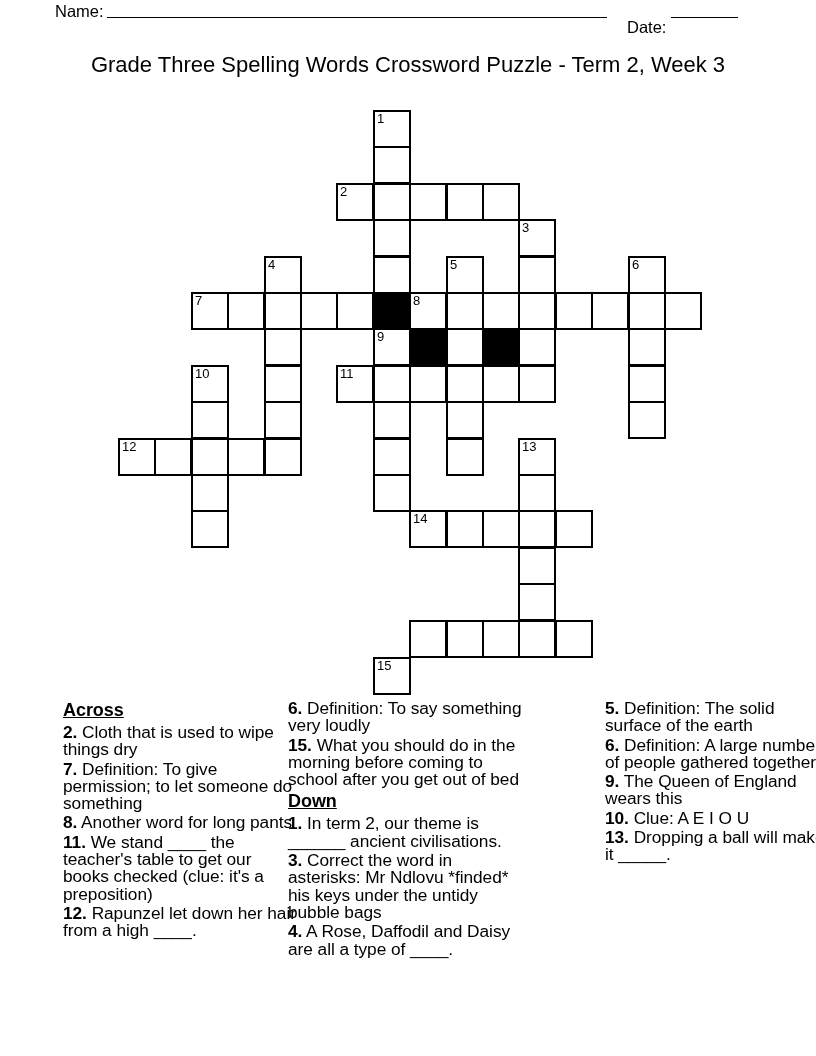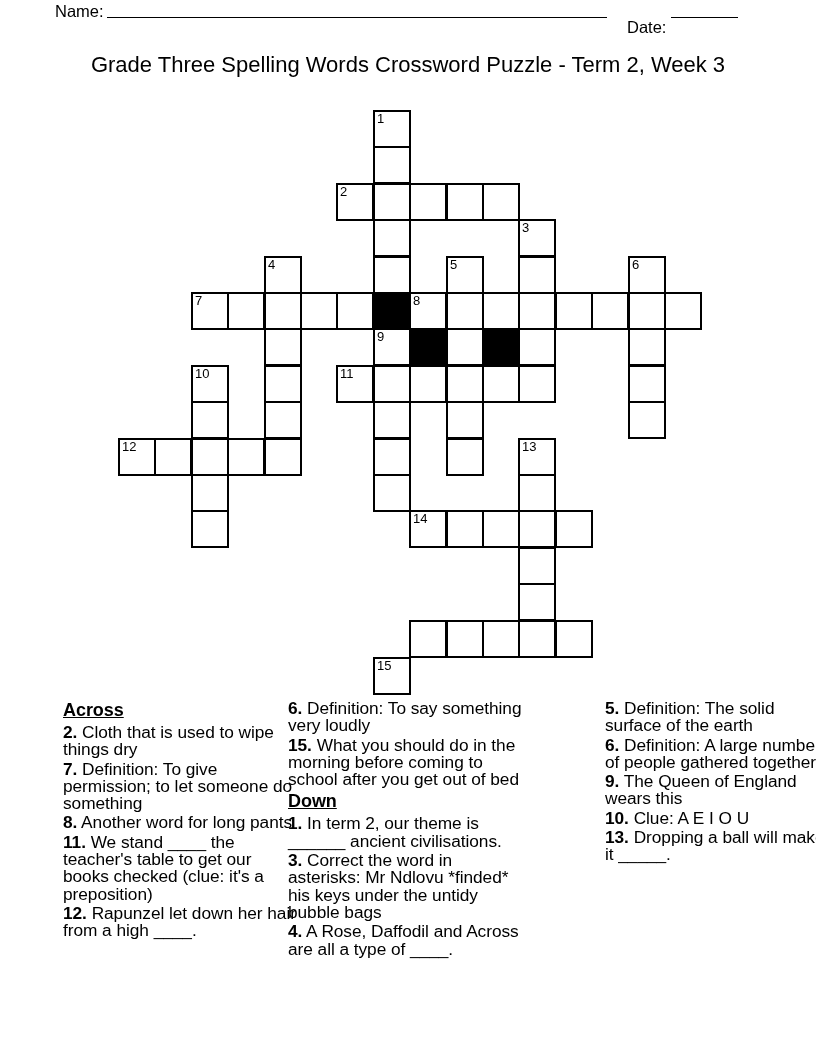--- a/index.html
+++ b/index.html
@@ -166,21 +166,21 @@
         <div class="clue"><b>8.</b><span> Another word for long pants</span></div>
         <div class="clue"><b>11.</b><span> We stand ____ the teacher's table to get our books checked (clue: it's a preposition)</span></div>
         <div class="clue"><b>12.</b><span> Rapunzel let down her hair from a high ____.</span></div>
       </div>
     <div class="clues-col" id="clues-col-2">
         <div class="clue"><b>6.</b><span> Definition: To say something very loudly</span></div>
         <div class="clue"><b>15.</b><span> What you should do in the morning before coming to school after you get out of bed</span></div>
         <div class="clue-heading mid">Down</div>
         <div class="clue"><b>1.</b><span> In term 2, our theme is ______ ancient civilisations.</span></div>
         <div class="clue"><b>3.</b><span> Correct the word in asterisks: Mr Ndlovu *finded* his keys under the untidy bubble bags</span></div>
-        <div class="clue"><b>4.</b><span> A Rose, Daffodil and Across are all a type of ____.</span></div>
+        <div class="clue"><b>4.</b><span> A Rose, Daffodil and Daisy are all a type of ____.</span></div>
       </div>
     <div class="clues-col" id="clues-col-3">
         <div class="clue"><b>5.</b><span> Definition: The solid surface of the earth</span></div>
         <div class="clue"><b>6.</b><span> Definition: A large number of people gathered together</span></div>
         <div class="clue"><b>9.</b><span> The Queen of England wears this</span></div>
         <div class="clue"><b>10.</b><span> Clue: A E I O U</span></div>
         <div class="clue"><b>13.</b><span> Dropping a ball will make it _____.</span></div>
       </div>
   </div>
 

